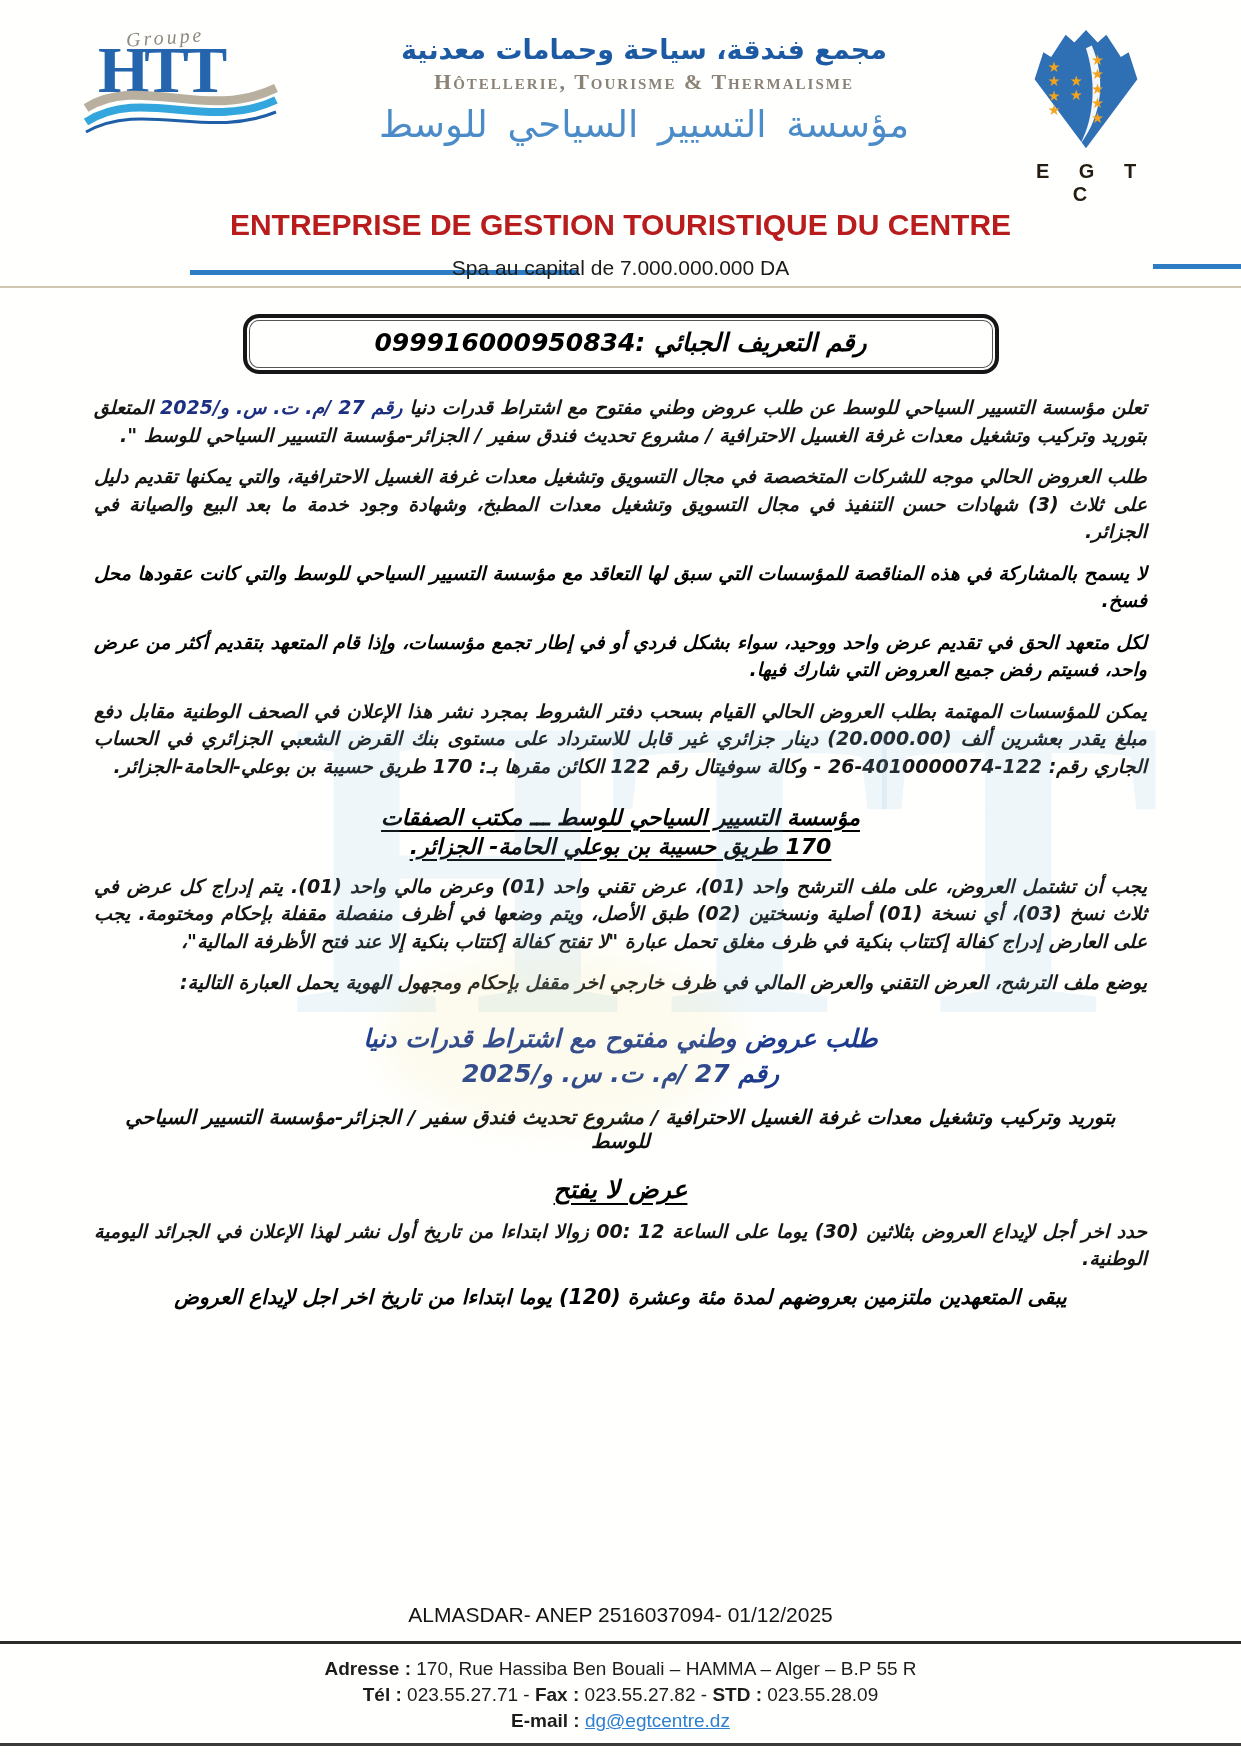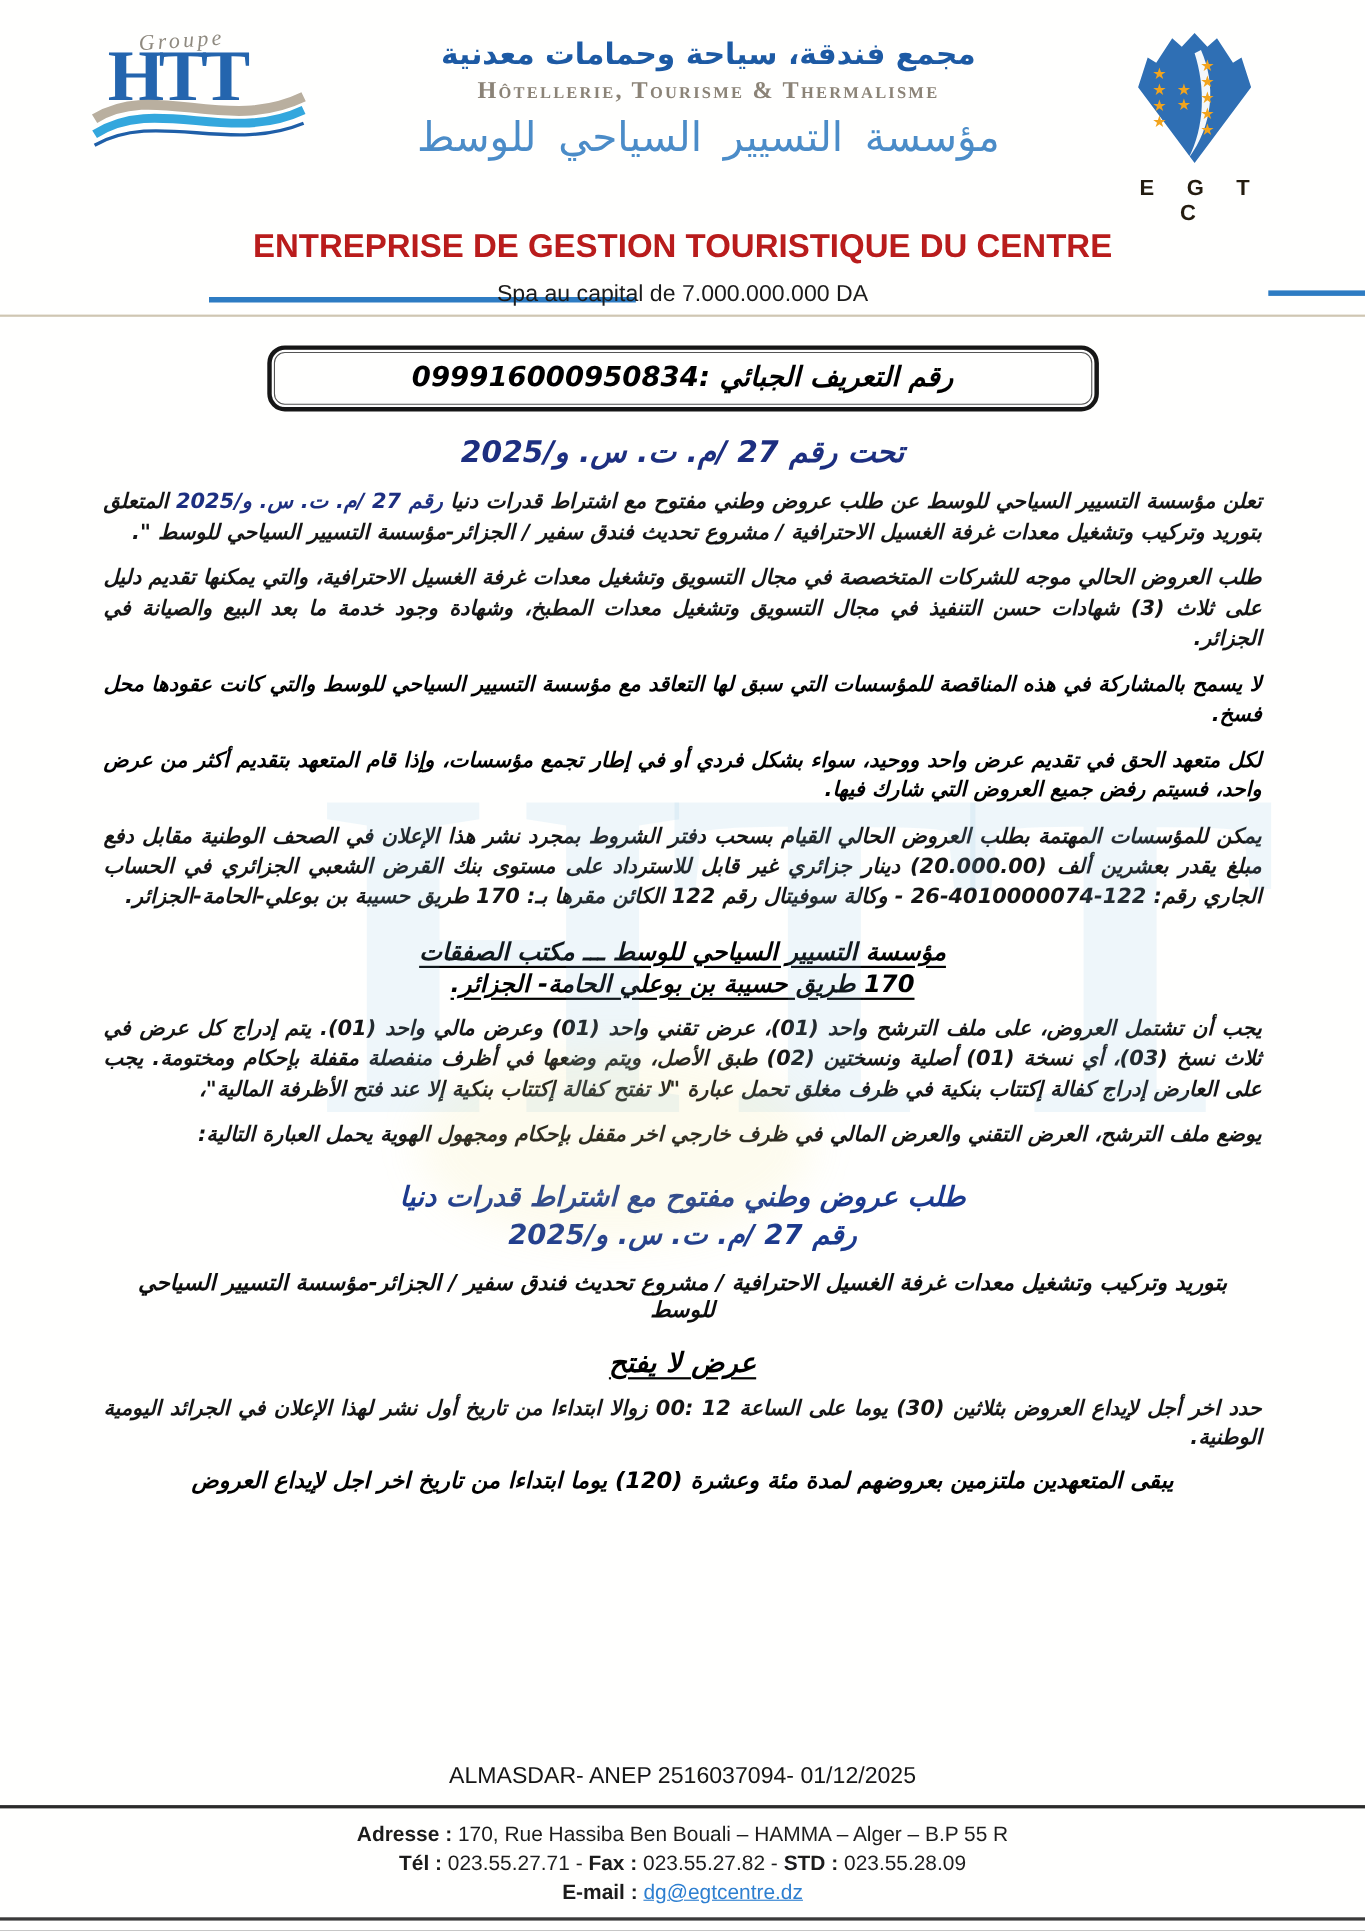--- a/index.html
+++ b/index.html
@@ -135,21 +135,20 @@
     <div class="capital-text">Spa au capital de 7.000.000.000 DA</div>
     <div class="bar-right"></div>
     <div class="thin-rule"></div>
   </div>
 
   <div class="tax-box">
     <span>رقم التعريف الجبائي :099916000950834</span>
   </div>
 
   <div class="main-title">
-    <div class="t2">تحت رقم 27 /م. ت. س. و/2025</div>
   </div>
 
   <div class="body" lang="ar">
 
     <p class="par"><span>تعلن مؤسسة التسيير السياحي للوسط عن طلب عروض وطني مفتوح مع اشتراط قدرات دنيا </span><span class="ref-blue">رقم 27 /م. ت. س. و/2025</span><span> المتعلق بتوريد وتركيب وتشغيل معدات غرفة الغسيل الاحترافية / مشروع تحديث فندق سفير / الجزائر-مؤسسة التسيير السياحي للوسط ".</span></p>
 
     <p class="par">طلب العروض الحالي موجه للشركات المتخصصة في مجال التسويق وتشغيل معدات غرفة الغسيل الاحترافية، والتي يمكنها تقديم دليل على ثلاث (3) شهادات حسن التنفيذ في مجال التسويق وتشغيل معدات المطبخ، وشهادة وجود خدمة ما بعد البيع والصيانة في الجزائر.</p>
 
     <p class="par heavy">لا يسمح بالمشاركة في هذه المناقصة للمؤسسات التي سبق لها التعاقد مع مؤسسة التسيير السياحي للوسط والتي كانت عقودها محل فسخ.</p>
 

